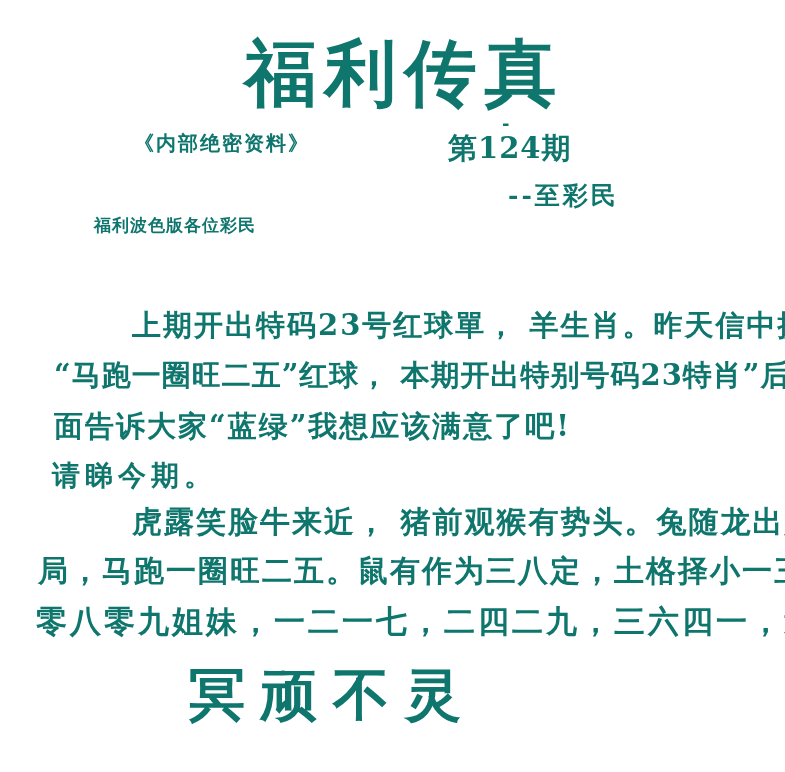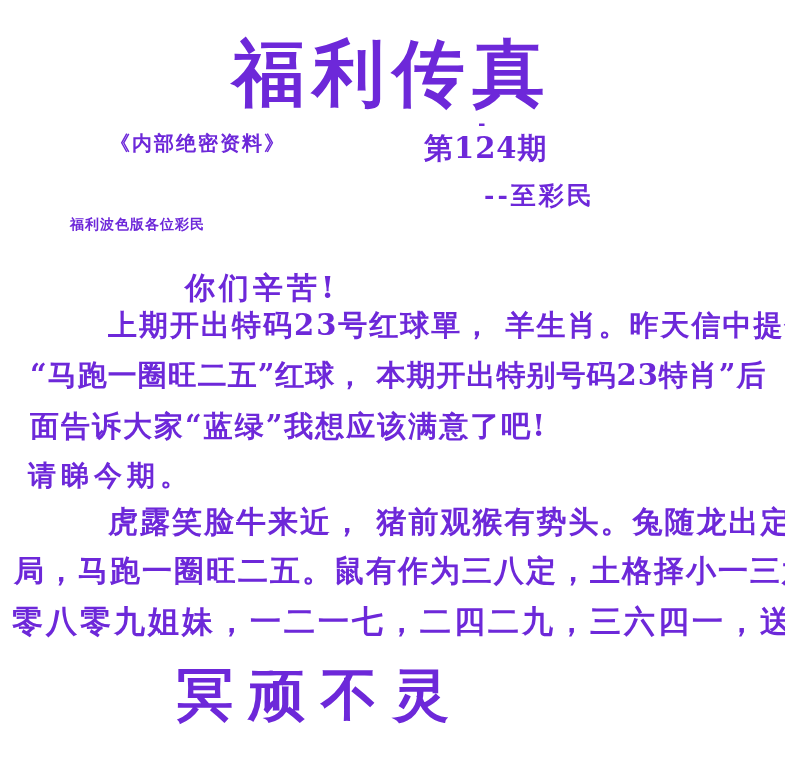--- a/index.html
+++ b/index.html
@@ -14,22 +14,23 @@
     position: relative;
     width: 785px;
     height: 772px;
     background: #ffffff;
     color: #0a0a0a;
   }
   .txt {
     position: absolute;
     white-space: nowrap;
     font-weight: bold;
-    color: #6d28d9;
+    color: #0f766e;
     line-height: 1.15;
+    padding-left: 24px;
   }
   .title {
     left: 0; top: 32px;
     width: 785px;
     text-align: center;
     font-size: 72px;
     letter-spacing: 8px;
   }
   .classification {
     left: 110px; top: 132px;
@@ -46,21 +47,21 @@
     font-size: 29px;
     letter-spacing: 1px;
   }
   .dedication {
     left: 484px; top: 182px;
     font-size: 25px;
     letter-spacing: 3px;
   }
   .salutation {
     left: 70px; top: 216px;
-    font-size: 14px;
+    font-size: 17px;
     letter-spacing: 1px;
     text-align: right;
   }
   .greeting {
     left: 185px; top: 271px;
     font-size: 30px;
     letter-spacing: 4px;
   }
   .recap-line-1 { left: 108px; top: 309px; font-size: 29px; letter-spacing: 2px; }
   .recap-line-2 { left: 30px;  top: 359px; font-size: 29px; letter-spacing: 1px; }
@@ -87,21 +88,20 @@
   <div class="txt classification">《内部绝密资料》</div>
 
   <div class="txt issue-tick">-</div>
 
   <div class="txt issue">第124期</div>
 
   <div class="txt dedication">--至彩民</div>
 
   <div class="txt salutation">福利波色版各位彩民</div>
 
-  <div class="txt greeting">你们辛苦!</div>
 
   <div class="txt recap-line-1">上期开出特码23号红球單， 羊生肖。昨天信中提供</div>
 
   <div class="txt recap-line-2">“马跑一圈旺二五”红球， 本期开出特别号码23特肖”后</div>
 
   <div class="txt prompt-line">请睇今期。</div>
 
   <div class="txt recap-line-3">面告诉大家“蓝绿”我想应该满意了吧!</div>
 
   <div class="txt tips-line-1">虎露笑脸牛来近， 猪前观猴有势头。兔随龙出定成</div>

